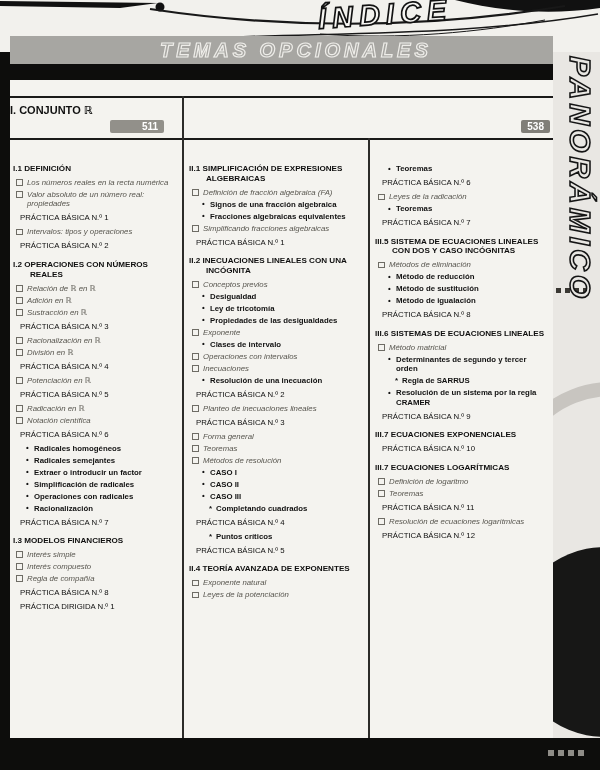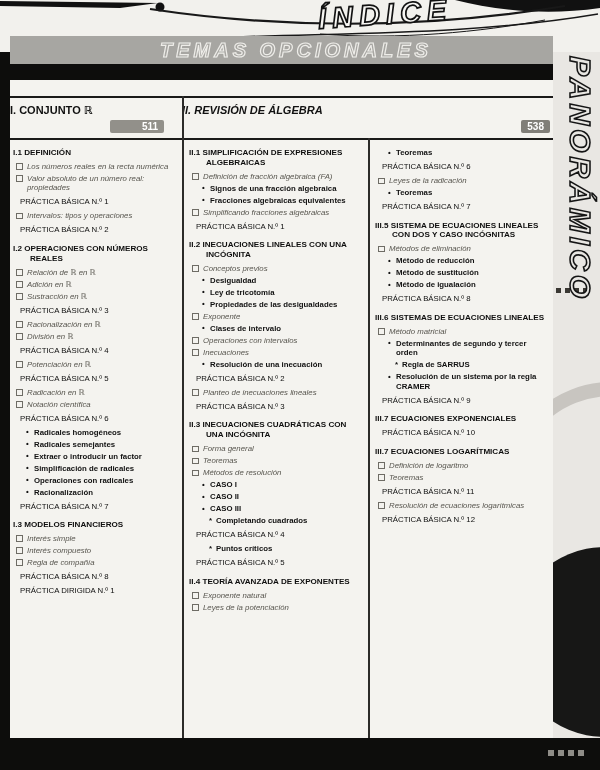--- a/index.html
+++ b/index.html
@@ -48,21 +48,21 @@
   .badge1{left:100px;padding-left:32px;}
   .badge2{right:3px;background:#807e78;}
 
   .col{position:absolute;top:68px;height:586px;overflow:hidden;}
   .col1{left:3px;width:163px;}
   .col2{left:179px;width:173px;}
   .col3{left:365px;width:174px;}
 
   
   .e{font-size:7.8px;line-height:1.22;margin:2.5px 0;color:#1b1b1b;}
-  .col .e:first-child{margin-top:0;}
+  .col .e:first-child{margin-top:16px;}
   .heading{font-weight:bold;font-size:8.1px;color:#0e0e0e;padding-left:17px;text-indent:-17px;margin:9px 0 4px;}
   .item{position:relative;font-style:italic;color:#57554e;padding-left:14px;}
   .item::before{content:"";position:absolute;left:3px;top:1.5px;width:4.5px;height:4.5px;
                 border:1.1px solid #6e6c65;background:transparent;}
   .practice{font-weight:normal;color:#0e0e0e;padding-left:7px;margin:4.5px 0;}
   .bullet{position:relative;font-weight:bold;color:#111;padding-left:21px;}
   .bullet::before{content:"•";position:absolute;left:13px;top:-0.5px;}
   .star{position:relative;font-weight:bold;color:#111;padding-left:27px;}
   .star::before{content:"*";position:absolute;left:20px;top:0;}
 </style>
@@ -95,21 +95,20 @@
         <span></span>
         <span></span>
         <span></span>
       </div>
     <div class="side-label">PANORÁMICO</div>
   </div>
 
   <div class="content">
     <div class="rule rule-top"></div>
     <div class="sec-title sec1">I. CONJUNTO ℝ</div>
-    <div class="sec-title sec2">II. REVISIÓN DE ÁLGEBRA</div>
     <div class="page-badge badge1">511</div>
     <div class="page-badge badge2">538</div>
     <div class="rule rule-mid"></div>
     <div class="vline v1"></div>
     <div class="vline v2"></div>
 
     <div class="col col1">
         <div class="e heading">I.1 DEFINICIÓN</div>
         <div class="e item">Los números reales en la recta numérica</div>
         <div class="e item">Valor absoluto de un número real: propiedades</div>
@@ -156,21 +155,20 @@
         <div class="e bullet">Ley de tricotomía</div>
         <div class="e bullet">Propiedades de las desigualdades</div>
         <div class="e item">Exponente</div>
         <div class="e bullet">Clases de intervalo</div>
         <div class="e item">Operaciones con intervalos</div>
         <div class="e item">Inecuaciones</div>
         <div class="e bullet">Resolución de una inecuación</div>
         <div class="e practice">PRÁCTICA BÁSICA N.º 2</div>
         <div class="e item">Planteo de inecuaciones lineales</div>
         <div class="e practice">PRÁCTICA BÁSICA N.º 3</div>
-        <div class="e heading">II.3 INECUACIONES CUADRÁTICAS CON UNA INCÓGNITA</div>
         <div class="e item">Forma general</div>
         <div class="e item">Teoremas</div>
         <div class="e item">Métodos de resolución</div>
         <div class="e bullet">CASO I</div>
         <div class="e bullet">CASO II</div>
         <div class="e bullet">CASO III</div>
         <div class="e star">Completando cuadrados</div>
         <div class="e practice">PRÁCTICA BÁSICA N.º 4</div>
         <div class="e star">Puntos críticos</div>
         <div class="e practice">PRÁCTICA BÁSICA N.º 5</div>

